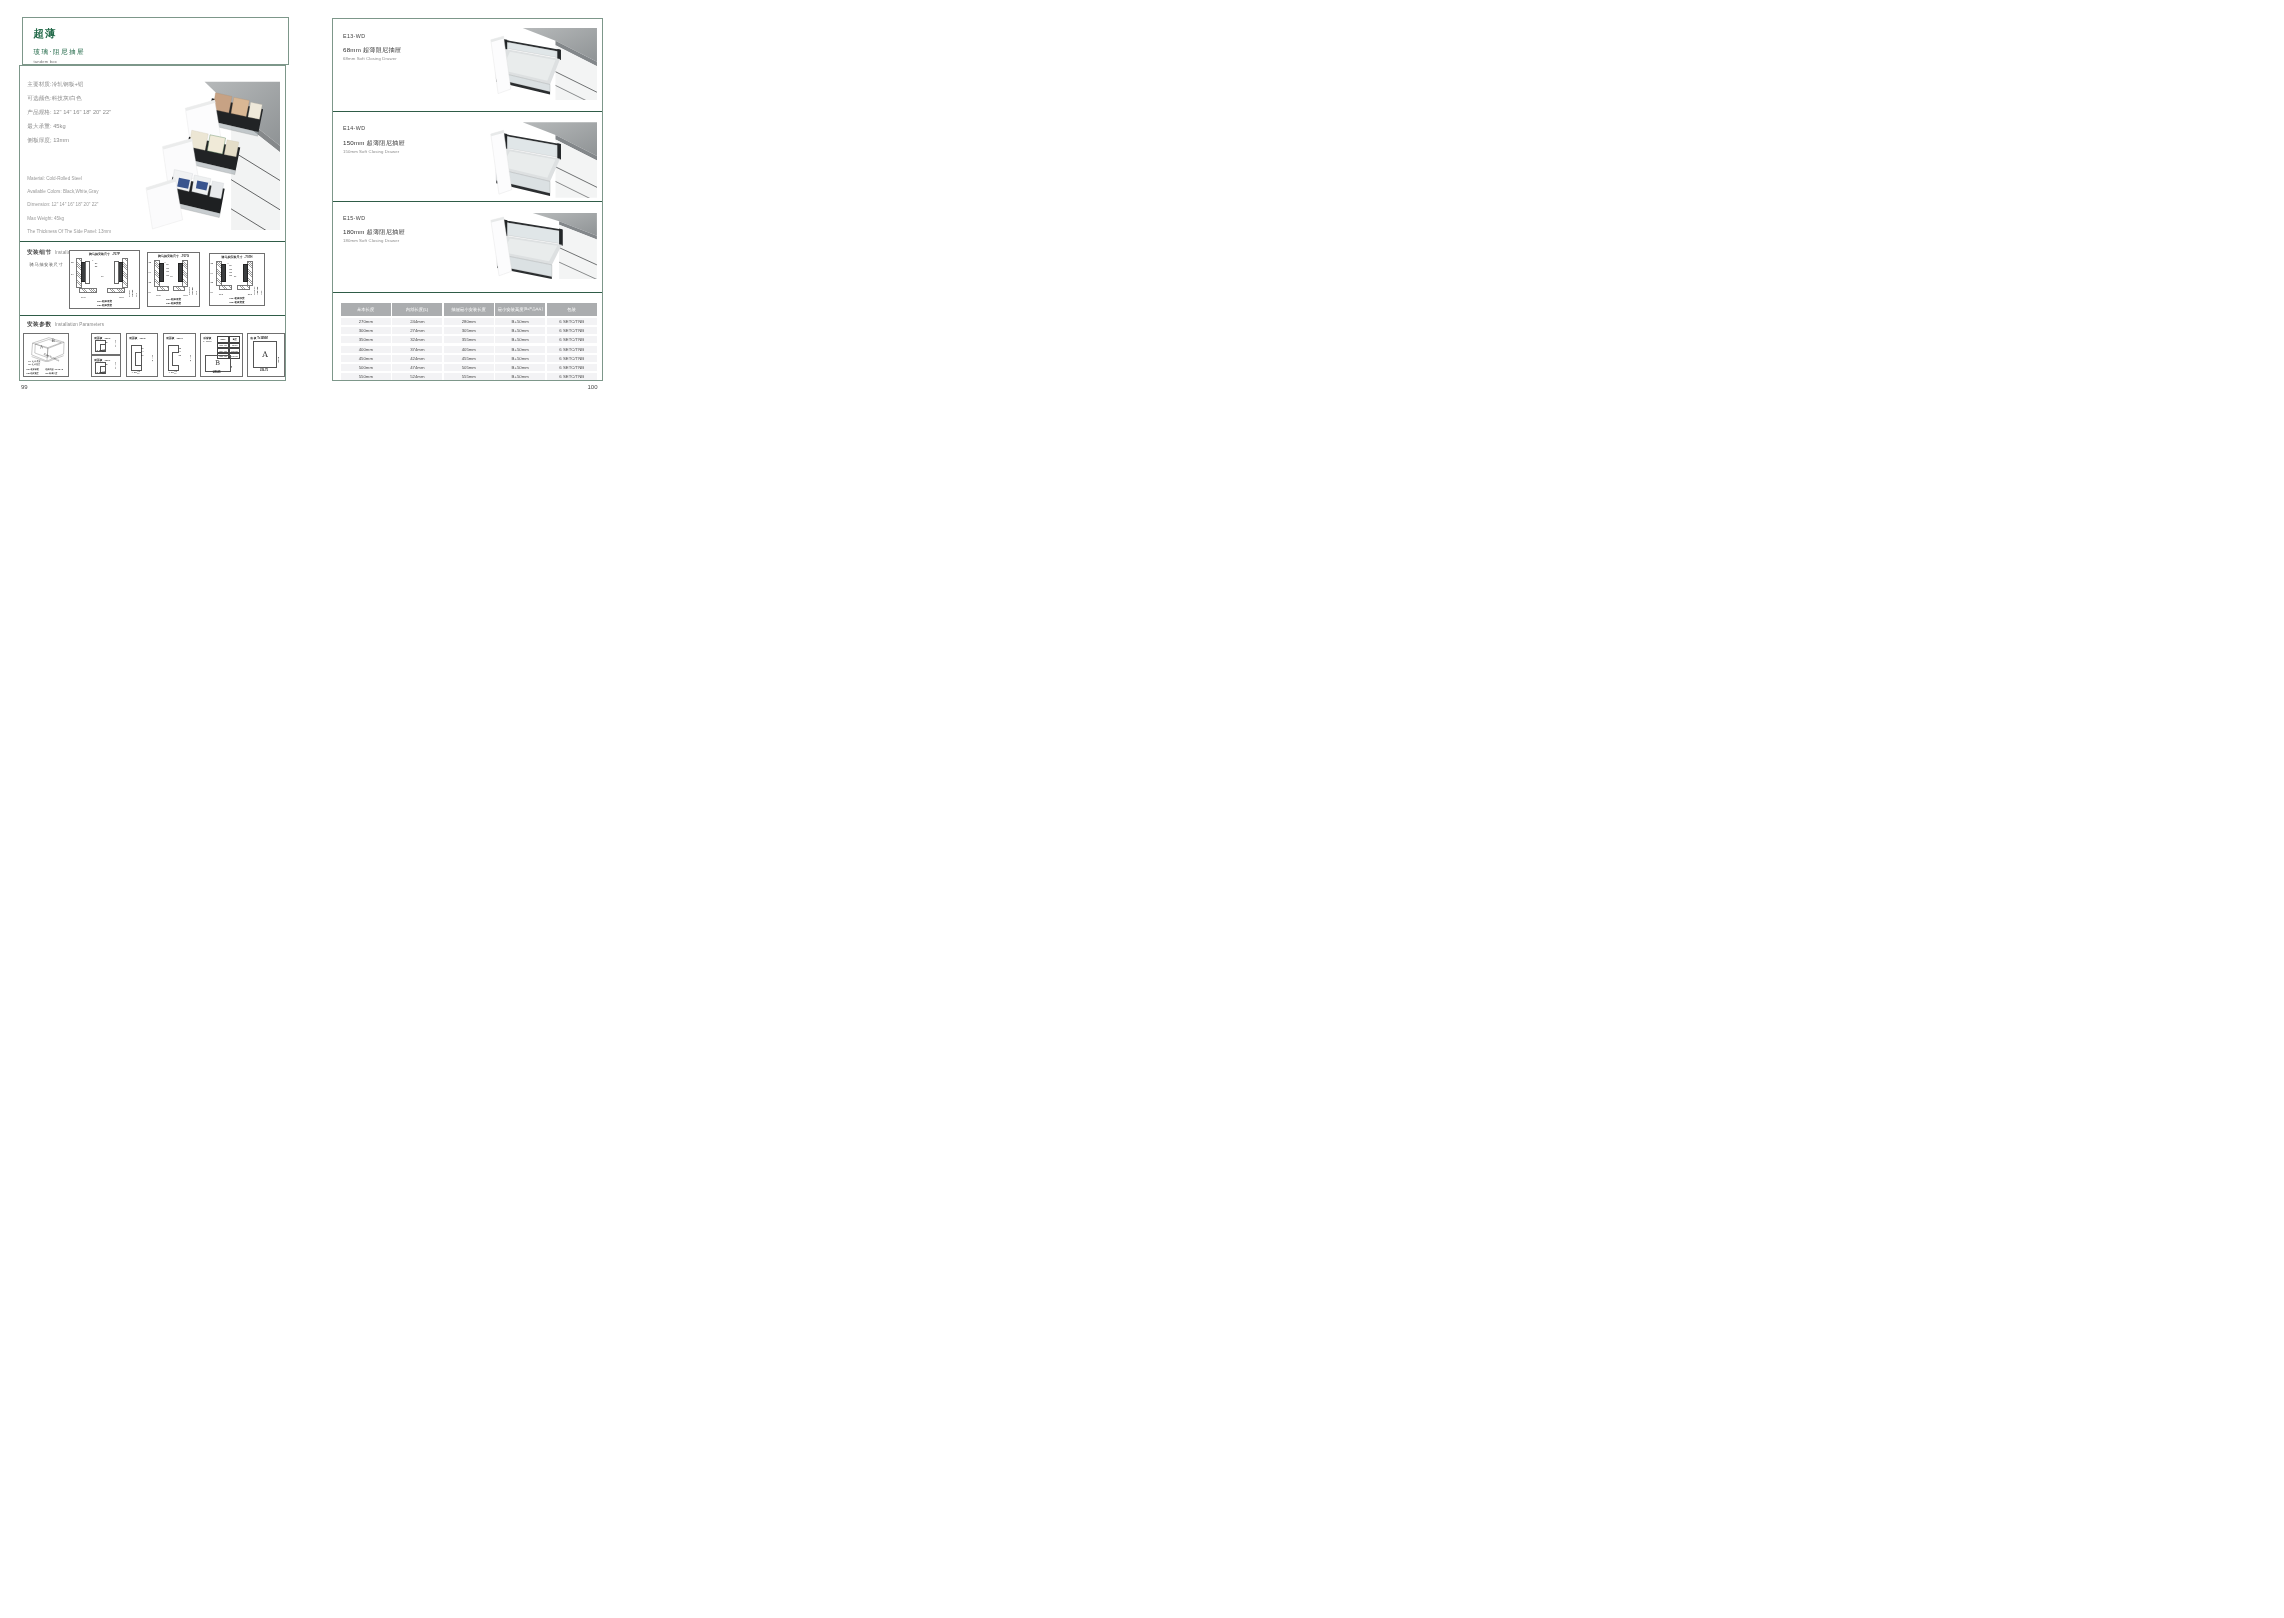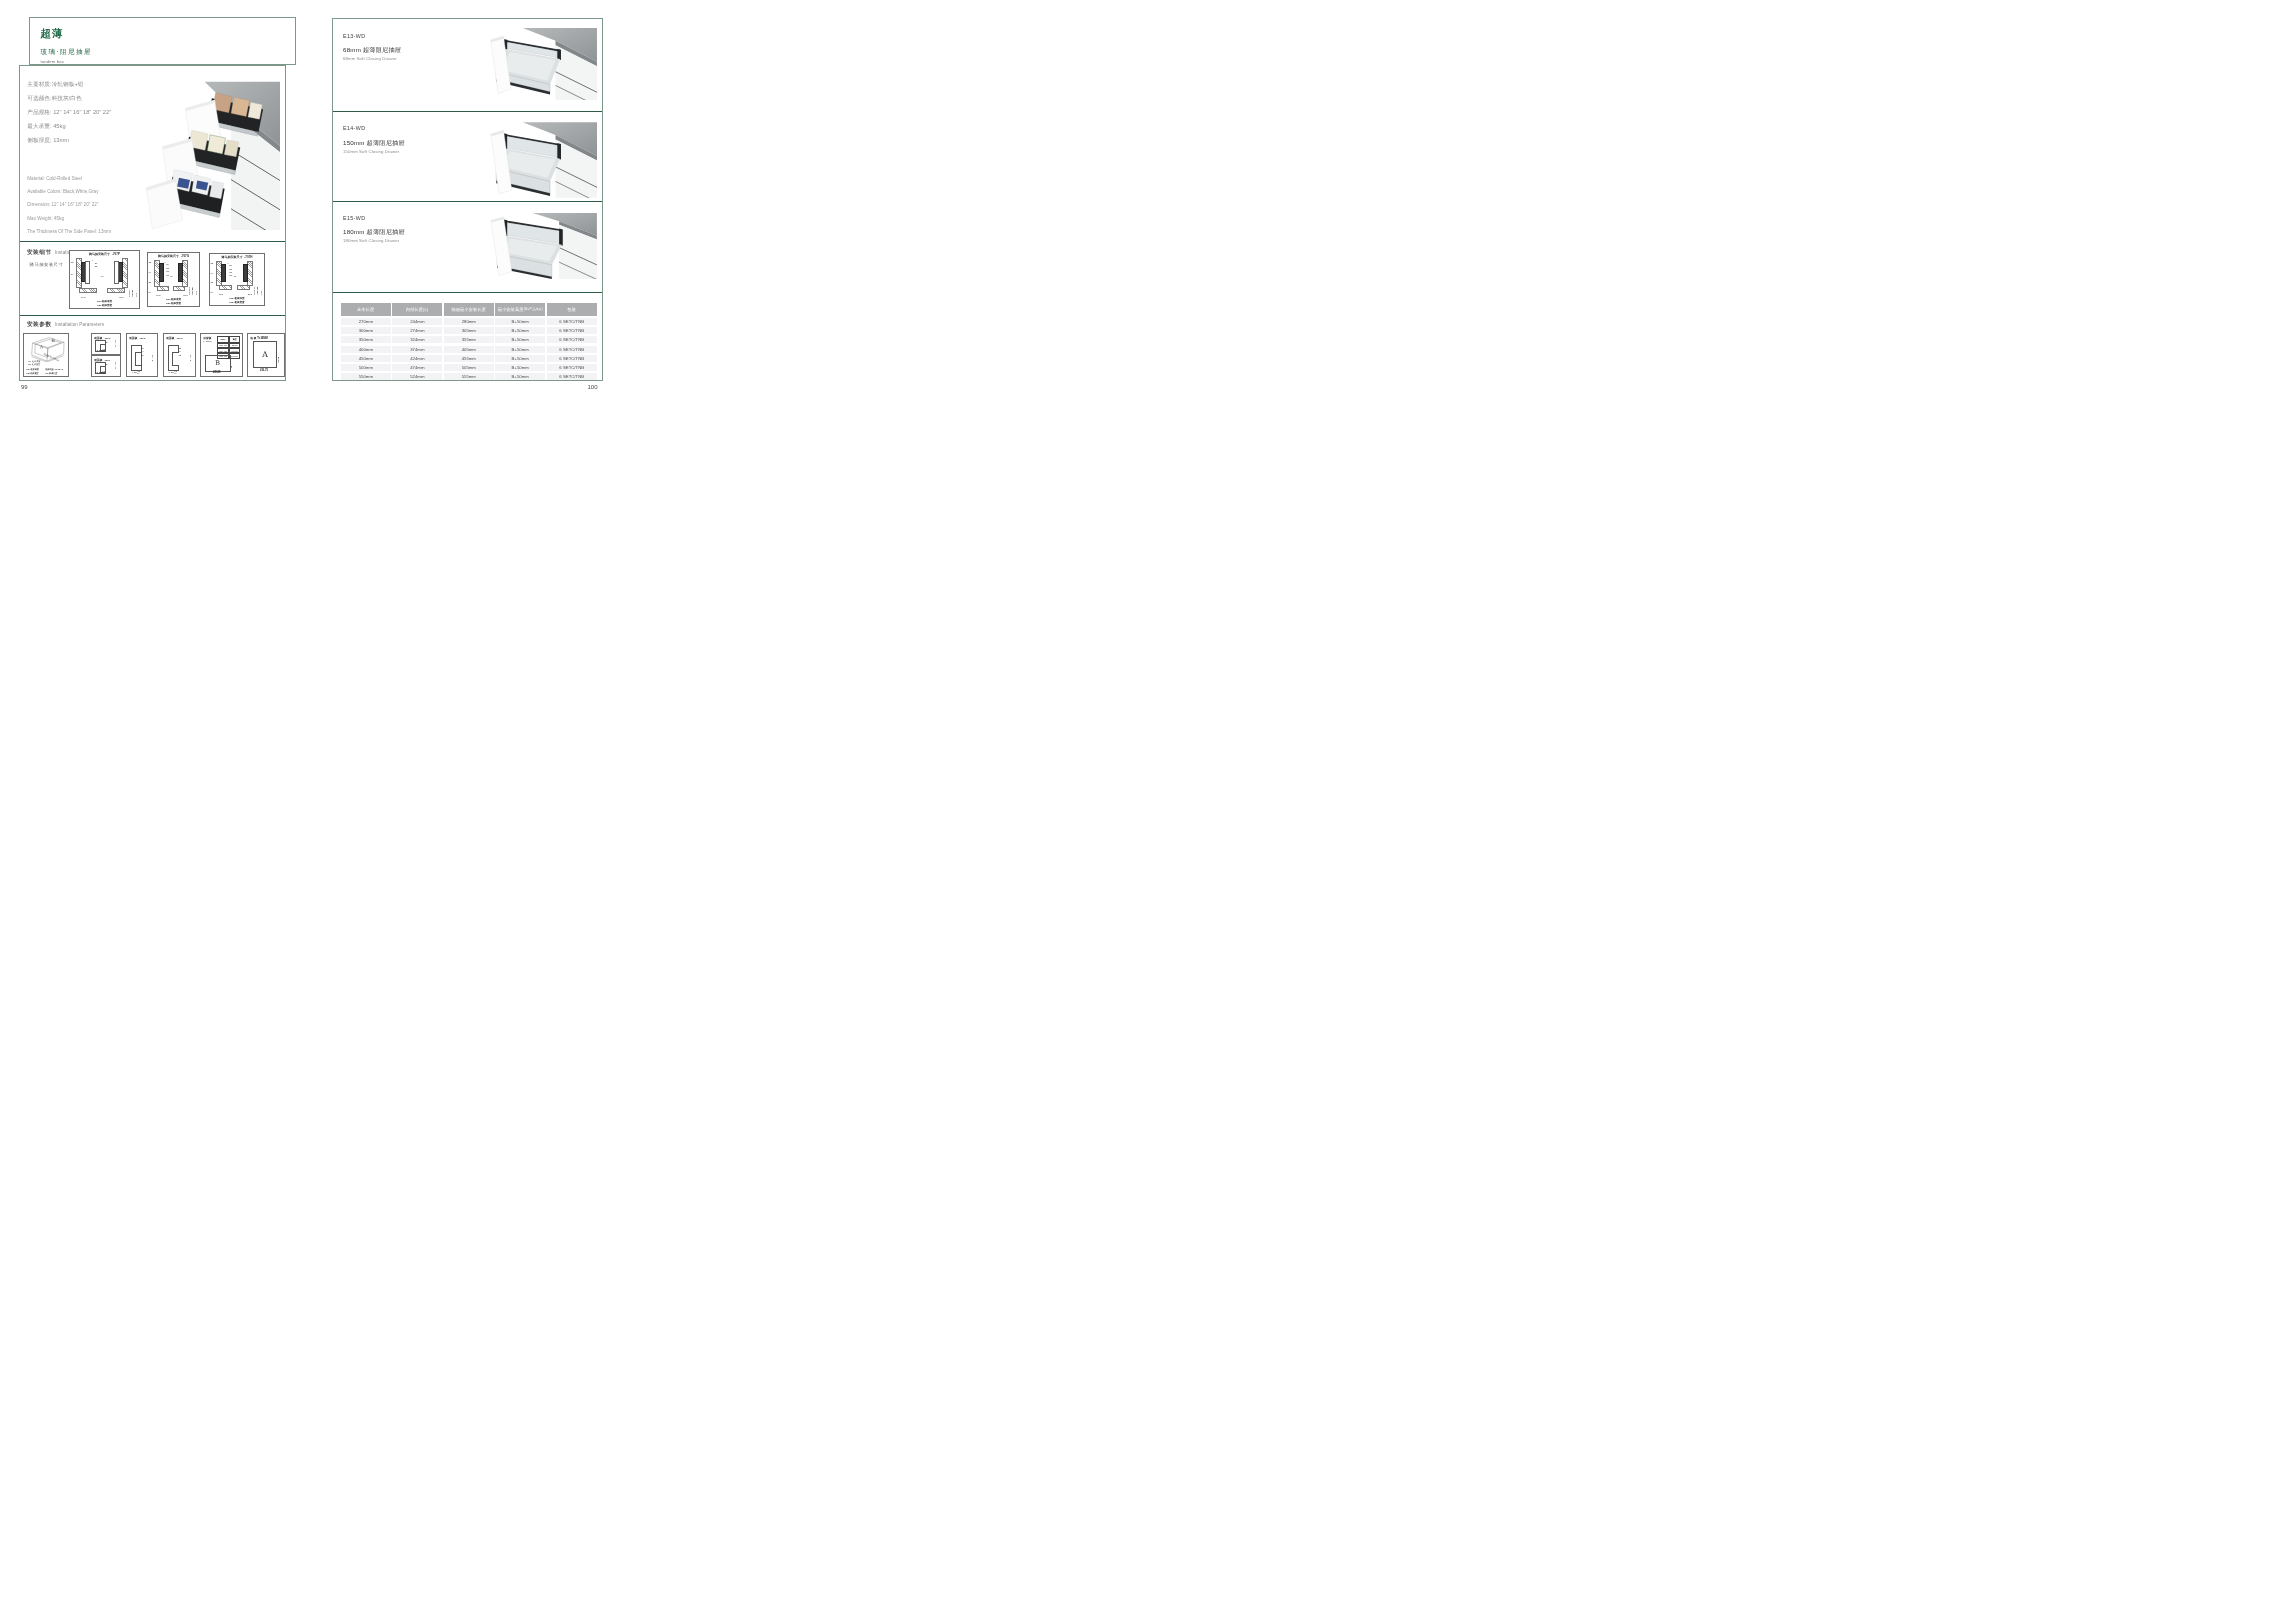--- a/index.html
+++ b/index.html
@@ -72,21 +72,21 @@
   .dtable{position:absolute;display:flex;flex-direction:column;}
   .dtr{display:grid;grid-template-columns:repeat(5,1fr);column-gap:1.4px;margin-bottom:2.3px;}
   .dth{background:#abadaf;color:#ffffff;font-size:4.3px;height:12.8px;display:flex;align-items:center;justify-content:center;white-space:nowrap;}
   .dth .sub{font-size:3.2px;margin-left:0.5px;}
   .dtc{background:#f3f3f5;color:#4c4c4c;font-size:4.3px;height:6.9px;display:flex;align-items:center;justify-content:center;}
   .pageno{font-size:6px;color:#4a4a4a;}
 </style>
 </head>
 <body>
 
-<div class="frame" style="left:29px;top:17.4px;width:265px;height:46px;text-align:right;">
+<div class="frame" style="left:22px;top:17.4px;width:265px;height:46px;text-align:right;">
   <div class="abs title-cn" style="left:10.5px;top:8.2px;">超薄</div>
   <div class="abs subtitle-cn" style="left:10.5px;top:25.6px;">玻璃·阻尼抽屉</div>
   <div class="abs subtitle-en" style="left:10.5px;top:37px;">tandem box</div>
 </div>
 
 <div class="frame" style="left:19px;top:65px;width:265px;height:314px;">
 
   <div class="abs spec-cn" style="left:7.3px;top:11px;">
     <p>主要材质:冷轧钢板+铝</p>
     <p>可选颜色:科技灰/白色</p>

